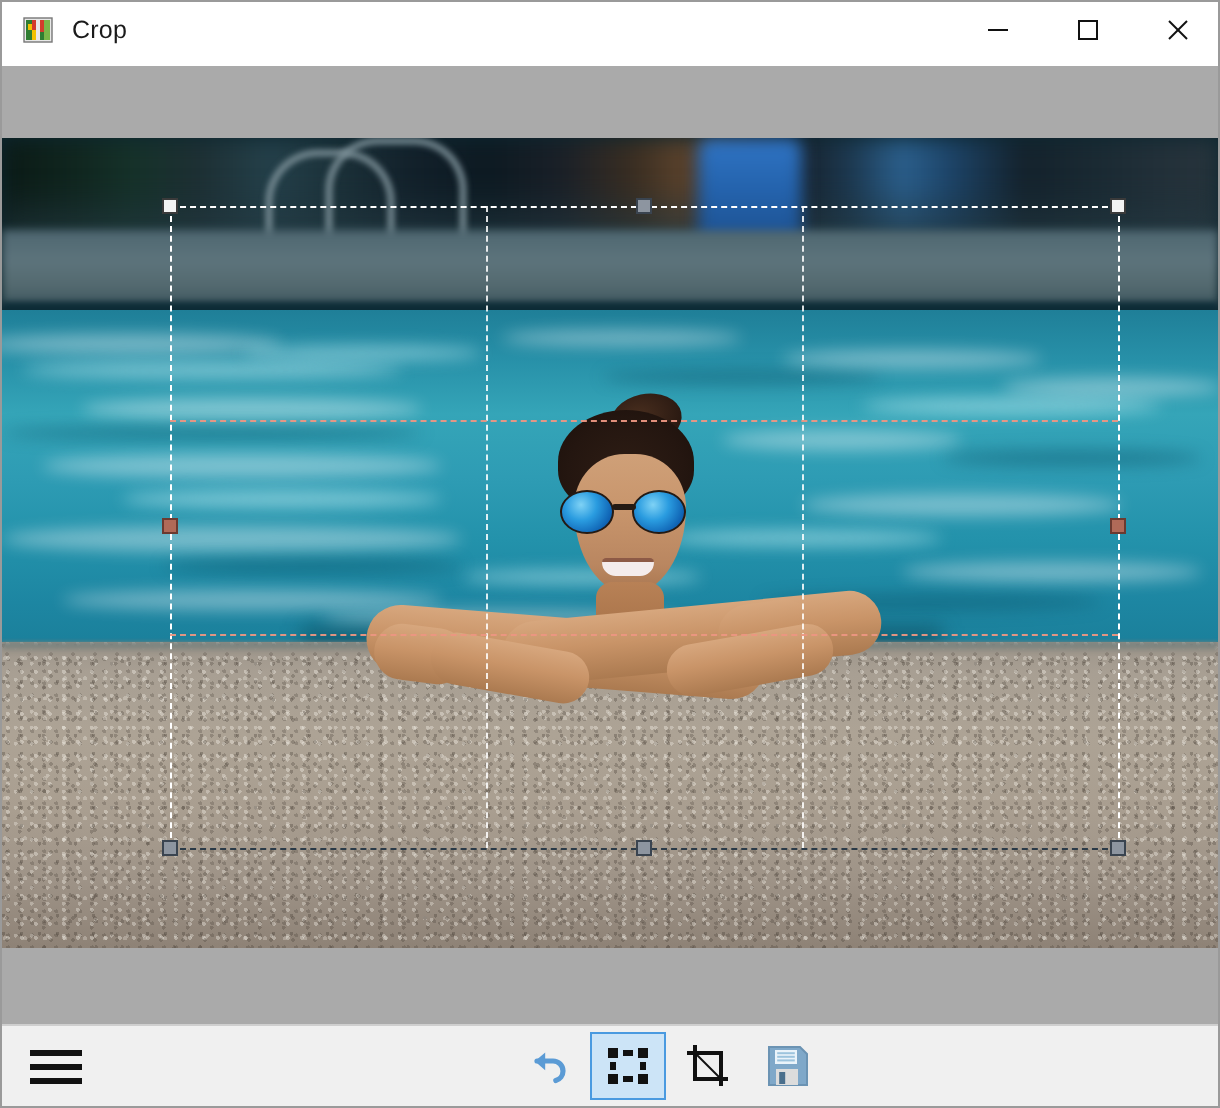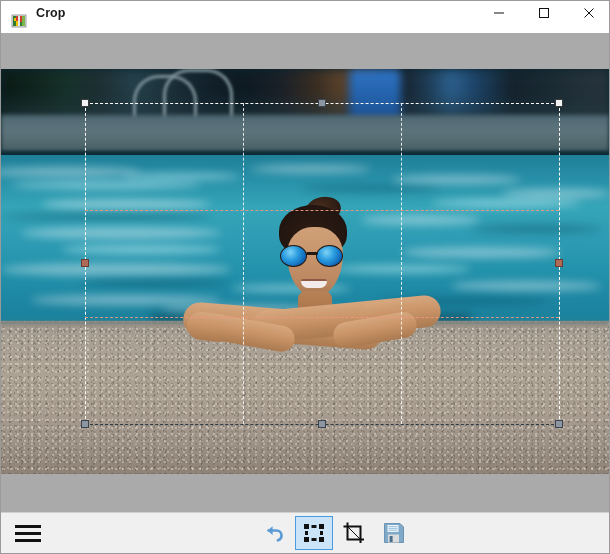--- a/index.html
+++ b/index.html
@@ -15,21 +15,21 @@
     background: #ffffff;
     border: 1px solid #9a9a9a;
     overflow: hidden;
   }
 
   
   #titlebar {
     position: absolute; left: 0; top: 0;
     width: 610px; height: 28px;
     background: #ffffff;
-    display: flex; align-items: flex-end; font-weight: bold;
+    display: flex; align-items: center;
   }
   #title-icon {
     width: 16px; height: 16px;
     margin-left: 10px; margin-right: 9px;
     position: relative;
     flex: 0 0 auto;
   }
   #title-text {
     font-size: 12.5px; color: #1b1b1b;
     letter-spacing: .1px;

